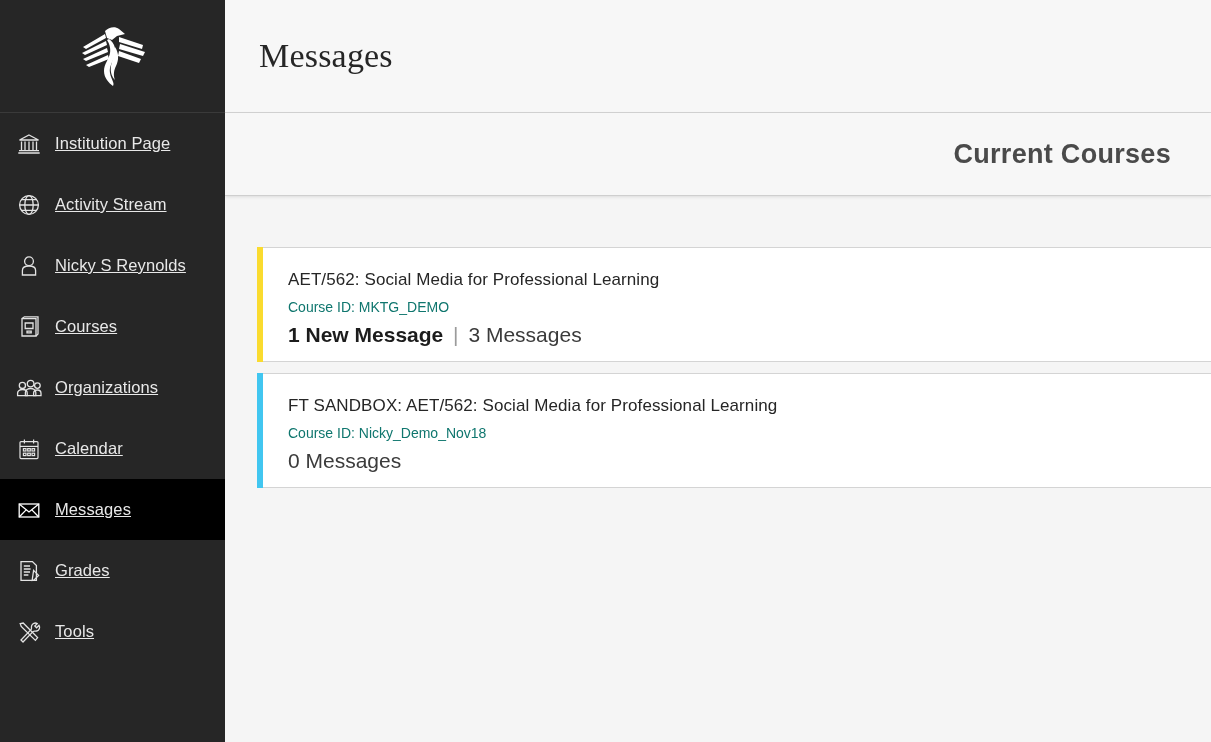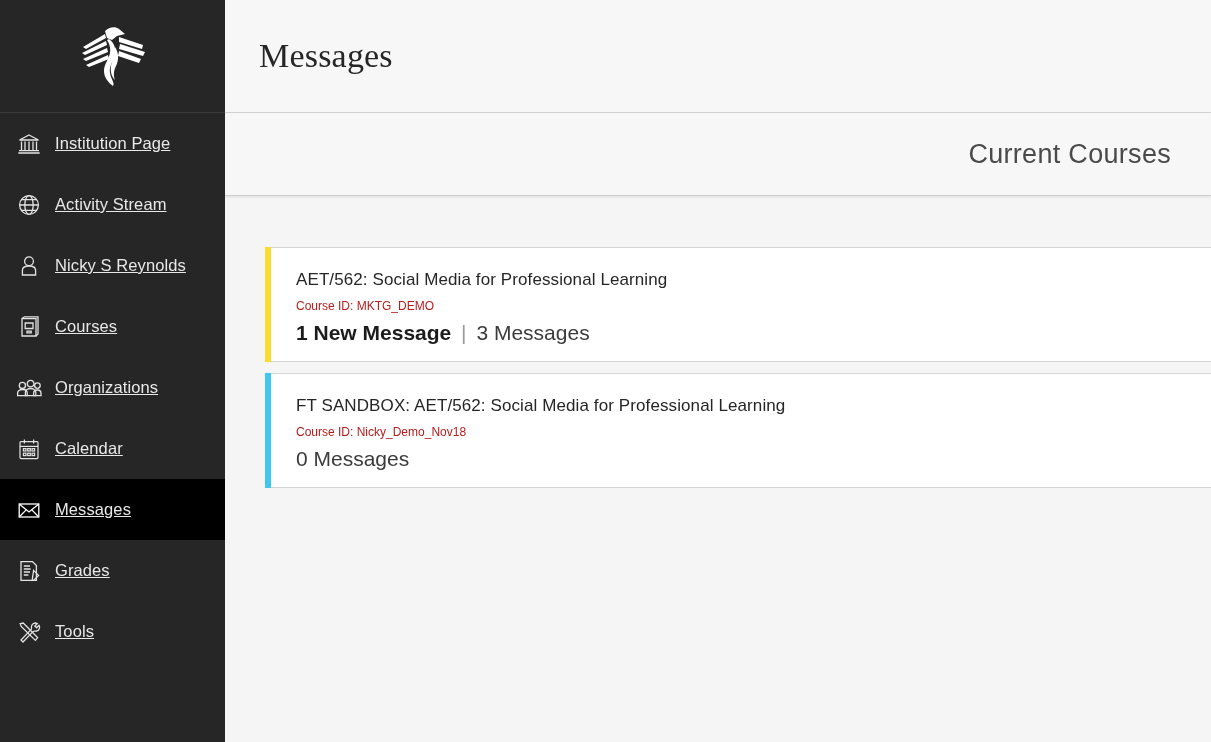--- a/index.html
+++ b/index.html
@@ -99,29 +99,28 @@
     box-shadow: 0 1px 3px rgba(0,0,0,0.10);
     display: flex;
     align-items: center;
     justify-content: flex-end;
     padding-right: 40px;
     position: relative;
     z-index: 3;
   }
   .subheader-title {
     font-size: 27px;
-    font-weight: 400;
+    font-weight: 700;
     color: #4a4a4a;
     letter-spacing: 0.3px;
   }
 
   .course-list {
     padding-top: 51px;
     position: relative;
-    padding-left: 8px;
   }
 
   .course-card {
     position: relative;
     background: #ffffff;
     border-top: 1px solid #d4d4d4;
     border-bottom: 1px solid #d4d4d4;
     margin-left: 32px;
     height: 115px;
     margin-bottom: 11px;
@@ -142,22 +141,22 @@
 
   .card-title {
     font-size: 17px;
     color: #262626;
     font-weight: 400;
     letter-spacing: 0.1px;
     white-space: nowrap;
   }
 
   .card-courseid {
-    font-size: 12px;
-    color: #b91c1c;
+    font-size: 14px;
+    color: #0f766e;
     margin-top: 9px;
     white-space: nowrap;
   }
 
   .card-meta {
     font-size: 21px;
     color: #333333;
     margin-top: 8px;
     white-space: nowrap;
   }

